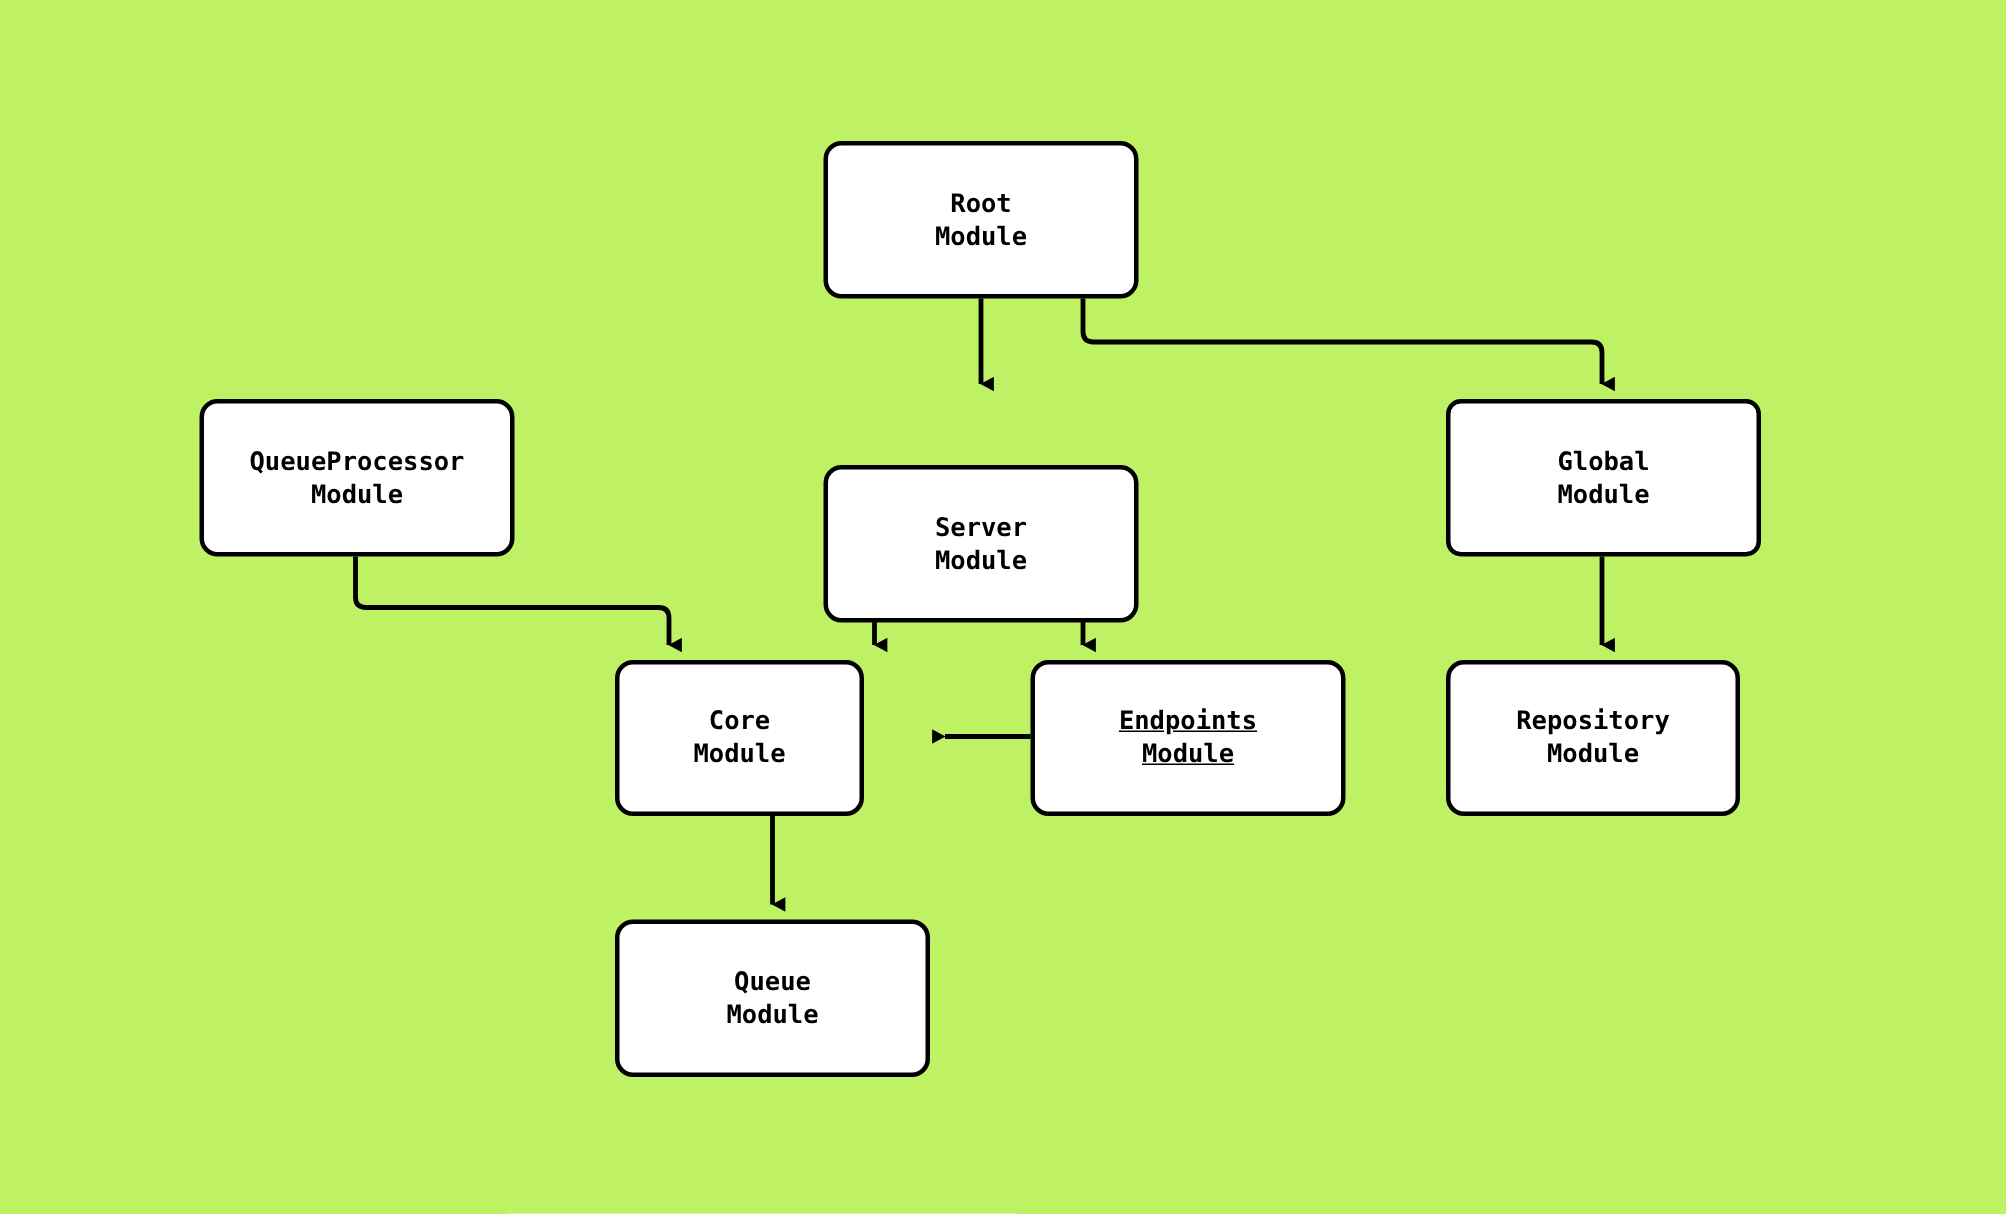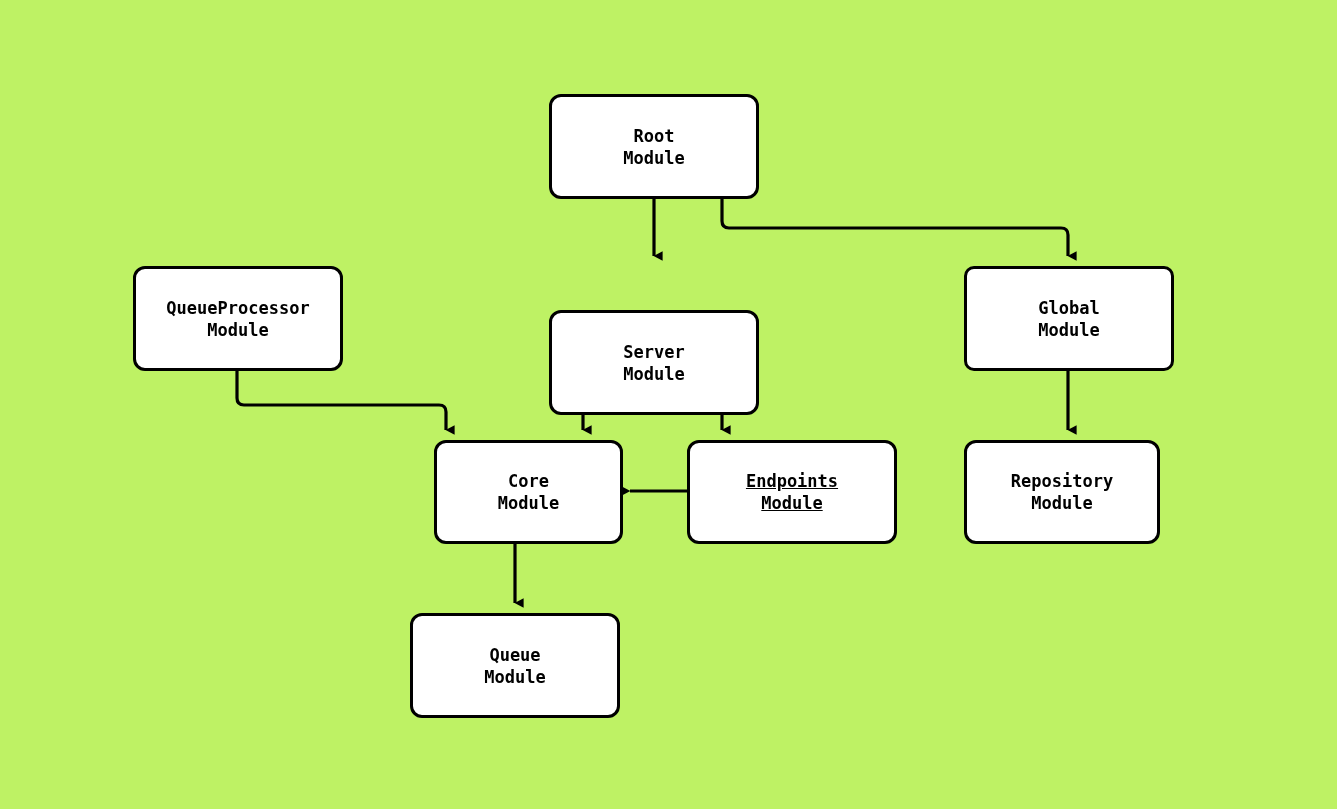--- a/index.html
+++ b/index.html
@@ -90,21 +90,21 @@
   <div class="node" id="node-server" style="left: 549px; top: 266px; width: 210px; height: 105px; border-color: rgb(0, 0, 0); background: rgb(255, 255, 255); margin-top: 44px;">
     <span class="node-label">Server</span>
     <span class="node-label">Module</span>
   </div>
 
   <div class="node" id="node-global" style="left: 964px; top: 266px; width: 210px; height: 105px; border-color: rgb(0, 0, 0); background: rgb(255, 255, 255); border-radius: 10px;">
     <span class="node-label">Global</span>
     <span class="node-label">Module</span>
   </div>
 
-  <div class="node" id="node-core" style="left: 410px; top: 440px; width: 189px; height: 104px; border-color: rgb(0, 0, 0); background: rgb(255, 255, 255); margin-left: 24px;">
+  <div class="node" id="node-core" style="left: 410px; top: 440px; width: 166px; height: 104px; border-color: rgb(0, 0, 0); background: rgb(255, 255, 255);">
     <span class="node-label">Core</span>
     <span class="node-label">Module</span>
   </div>
 
   <div class="node" id="node-endpoints" style="left: 687px; top: 440px; width: 210px; height: 104px; border-color: rgb(0, 0, 0); background: rgb(255, 255, 255); text-decoration: underline;">
     <span class="node-label">Endpoints</span>
     <span class="node-label">Module</span>
   </div>
 
   <div class="node" id="node-repository" style="left: 964px; top: 440px; width: 196px; height: 104px; border-color: rgb(0, 0, 0); background: rgb(255, 255, 255);">

